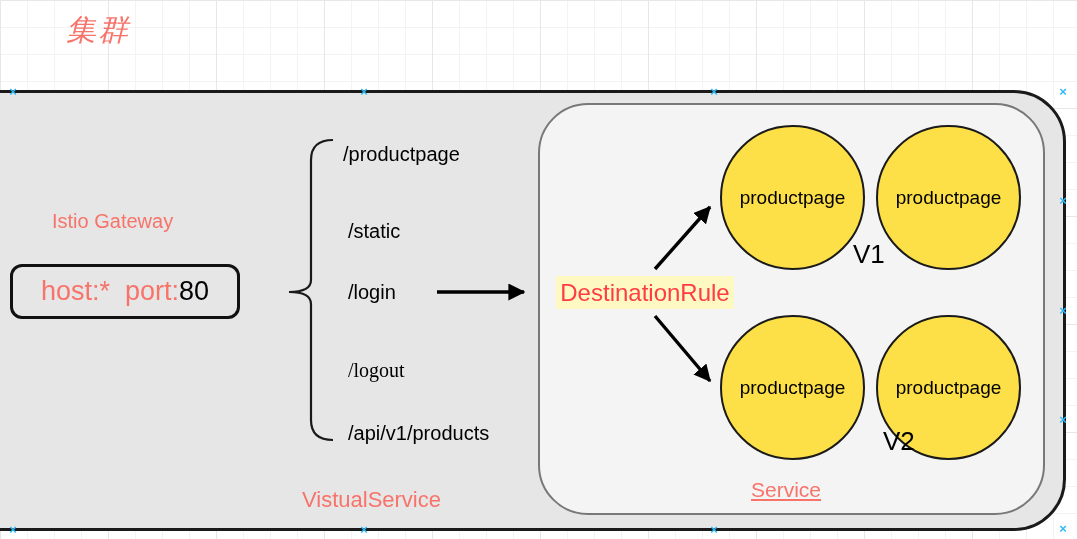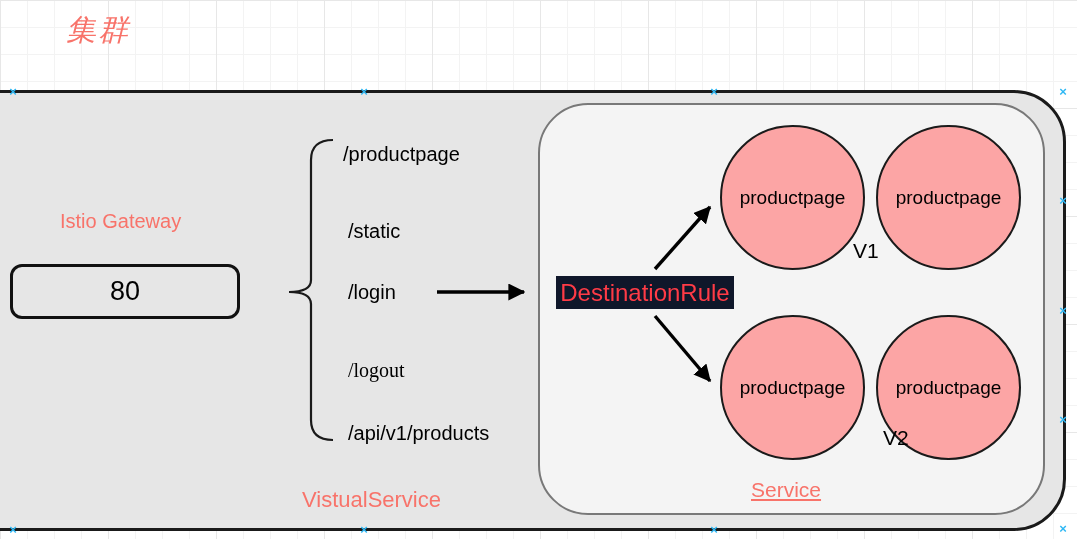--- a/index.html
+++ b/index.html
@@ -24,75 +24,75 @@
   
   .inner{
     left:538px;top:103px;width:503px;height:408px;
     background:#f4f4f4;border:2px solid #787878;border-radius:50px;
     z-index:2;
   }
   .cluster-title{
     left:66px;top:10px;font-size:30px;color:#f8736a;z-index:6;letter-spacing:2px;font-style:italic;
   }
   .gw-label{
-    left:60px;top:210px;font-size:20px;color:#f8736a;z-index:6;
+    left:52px;top:210px;font-size:20px;color:#f8736a;z-index:6;
   }
   .hostbox{
     left:10px;top:264px;width:224px;height:49px;
     border:3px solid #111;border-radius:12px;z-index:6;
     display:flex;align-items:center;justify-content:center;
     font-size:27px;white-space:pre;
   }
   .hostbox .coral{color:#f8736a;}
   .hostbox .dark{color:#000;}
   .route{font-size:20px;color:#000;z-index:6;transform:translateY(-50%);white-space:nowrap;}
   .r0{left:343px;top:154px;}
   .r1{left:348px;top:223px;margin-top:8px;}
   .r2{left:348px;top:292px;}
   .r3{left:348px;top:370px;font-family:Liberation Serif, serif;}
   .r4{left:348px;top:433px;}
   .vs-label{left:302px;top:487px;font-size:22px;color:#f8736a;z-index:6;}
   .dr-label{
-    left:556px;top:276px;width:178px;height:33px;background:#0f172a;
+    left:556px;top:276px;width:178px;height:33px;background:#fef9c3;
     color:#ff3b46;font-size:24px;display:flex;align-items:center;justify-content:center;
     z-index:6;white-space:nowrap;
   }
   .svc-label{left:751px;top:478px;font-size:21px;color:#f8736a;z-index:6;text-decoration:underline;}
   .circle{
     width:141px;height:141px;border-radius:50%;
-    background:#fca5a5;border:2px solid #1a1a1a;
+    background:#fde047;border:2px solid #1a1a1a;
     display:flex;align-items:center;justify-content:center;
     font-size:19px;color:#000;z-index:4;white-space:nowrap;
   }
   .c1{left:720px;top:125px;}
   .c2{left:876px;top:125px;}
   .c3{left:720px;top:315px;}
   .c4{left:876px;top:315px;}
-  .ver-label{font-size:21px;color:#000;z-index:6;}
+  .ver-label{font-size:26px;color:#000;z-index:6;}
   .v1{left:853px;top:239px;}
   .v2{left:855px;top:426px;margin-left:28px;}
   svg.overlay{left:0;top:0;z-index:5;pointer-events:none;}
   .xmark{
     z-index:7;color:#2fb8f4;font-size:13px;font-weight:bold;line-height:1;
     transform:translate(-50%,-50%);
   }
   .xmark::before{content:"\00d7";}
 </style>
 </head>
 <body>
 
 <div class="abs cluster-title">集群</div>
 
 <div class="abs outer"></div>
 
 <div class="abs inner"></div>
 
 <div class="abs gw-label">Istio Gateway</div>
 <div class="abs hostbox">
-  <span class="dark">80</span>
+  <span class="coral">host:*  port:</span><span class="dark">80</span>
 </div>
 
 <div class="abs route r0">/productpage</div>
 <div class="abs route r1">/static</div>
 <div class="abs route r2">/login</div>
 <div class="abs route r3">/logout</div>
 <div class="abs route r4">/api/v1/products</div>
 
 <div class="abs vs-label">VistualService</div>
 

